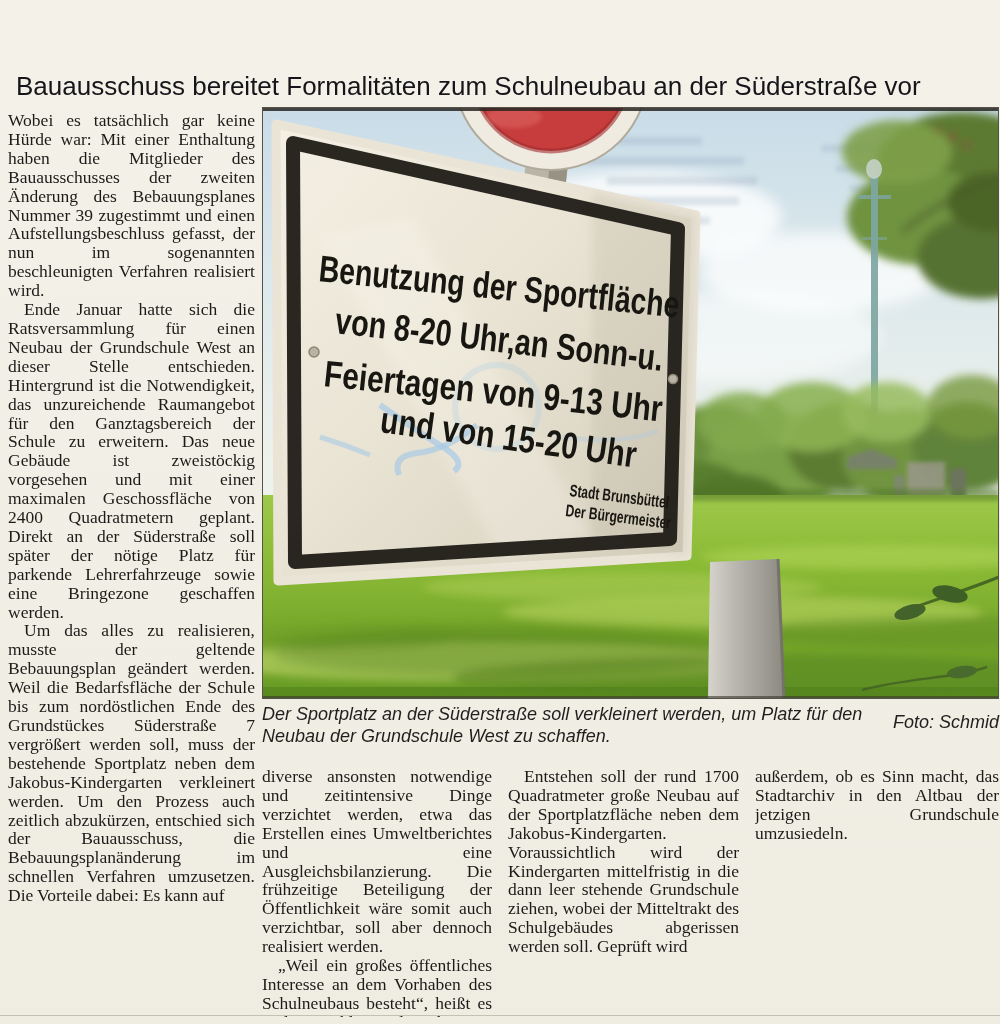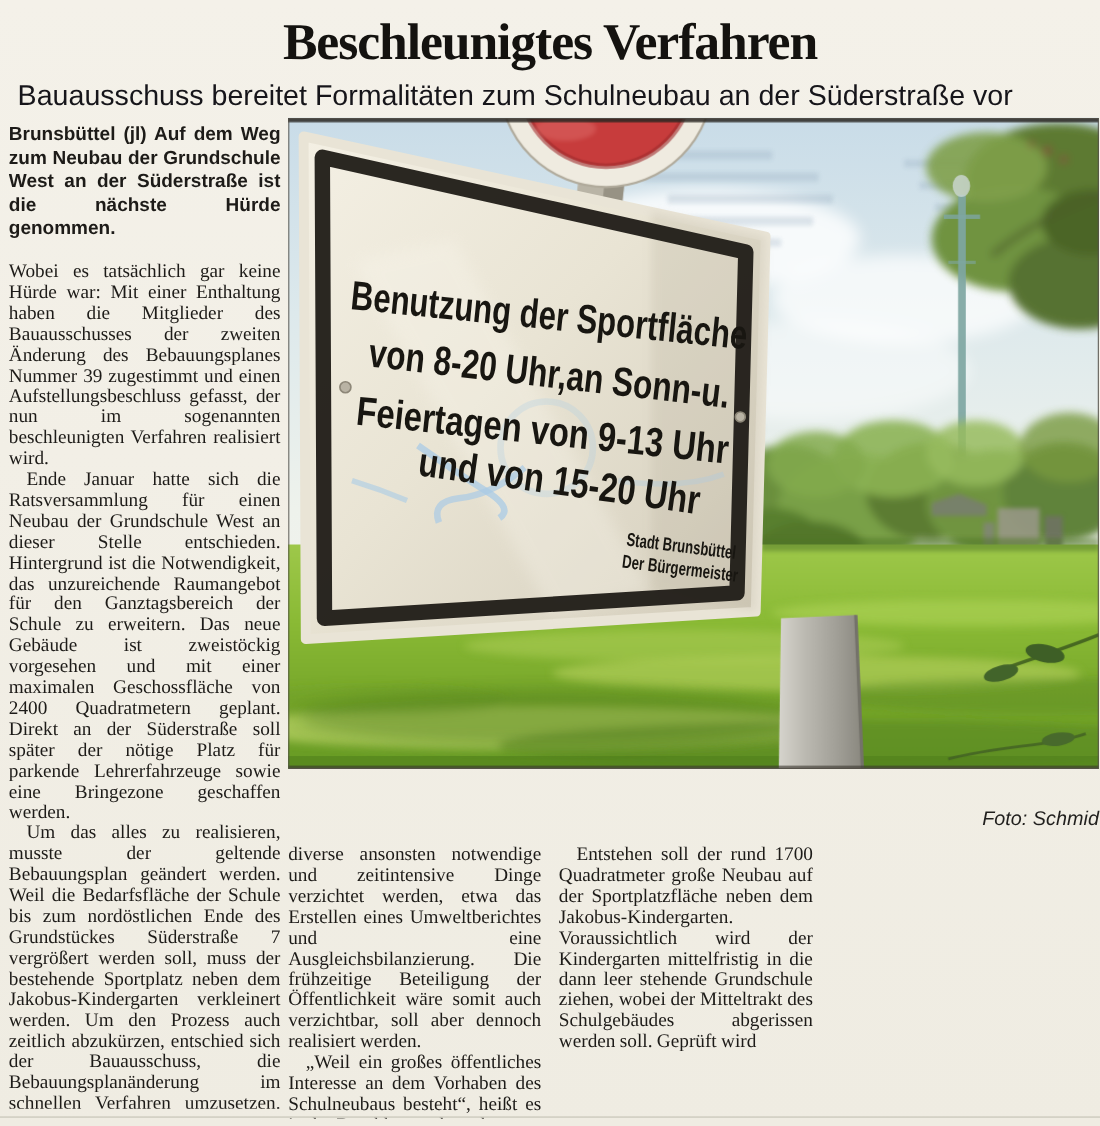--- a/index.html
+++ b/index.html
@@ -51,37 +51,35 @@
     position:absolute;left:262px;top:107px;width:737px;height:592px;
     background:#dfe7e6;
   }
   .photo svg{display:block;}
   .caption{
     position:absolute;left:262px;top:704px;width:737px;
     font-family:"Liberation Sans", sans-serif;
     font-style:italic;font-size:18px;line-height:21.6px;
     color:#201f1d;
   }
-  .caption .credit{float:right;clear:right;margin-top:30px;}
+  .caption .credit{float:right;clear:right;margin-top:8px;}
   .bottom-rule{
     position:absolute;left:0;top:1015px;width:1000px;height:1px;
     background:#bcb8ab;opacity:.85;
   }
   .sign-text{font-family:"Liberation Sans", sans-serif;font-weight:bold;fill:#181611;}
 </style>
 </head>
 <body>
 
 <div class="page">
 
-  <div class="headline">Beschleunigtes Verfahren</div>
   <div class="subheadline">Bauausschuss bereitet Formalitäten zum Schulneubau an der Süderstraße vor</div>
 
   <div class="col col1">
-    <p class="lead">Brunsbüttel (jl) Auf dem Weg zum Neubau der Grundschule West an der Süderstraße ist die nächste Hürde genommen.</p>
     <p>Wobei es tatsächlich gar keine Hürde war: Mit einer Enthaltung haben die Mitglieder des Bauausschusses der zweiten Änderung des Bebauungsplanes Nummer 39 zugestimmt und einen Aufstellungsbeschluss gefasst, der nun im sogenannten beschleunigten Verfahren realisiert wird.</p>
     <p class="ind">Ende Januar hatte sich die Ratsversammlung für einen Neubau der Grundschule West an dieser Stelle entschieden. Hintergrund ist die Notwendigkeit, das unzureichende Raumangebot für den Ganztagsbereich der Schule zu erweitern. Das neue Gebäude ist zweistöckig vorgesehen und mit einer maximalen Geschossfläche von 2400 Quadratmetern geplant. Direkt an der Süderstraße soll später der nötige Platz für parkende Lehrerfahrzeuge sowie eine Bringezone geschaffen werden.</p>
     <p class="ind">Um das alles zu realisieren, musste der geltende Bebauungsplan geändert werden. Weil die Bedarfsfläche der Schule bis zum nordöstlichen Ende des Grundstückes Süderstraße 7 vergrößert werden soll, muss der bestehende Sportplatz neben dem Jakobus-Kindergarten verkleinert werden. Um den Prozess auch zeitlich abzukürzen, entschied sich der Bauausschuss, die Bebauungsplanänderung im schnellen Verfahren umzusetzen. Die Vorteile dabei: Es kann auf</p>
   </div>
 
   <div class="photo">
     <svg width="737" height="592" viewBox="0 0 737 592" preserveAspectRatio="none" xmlns="http://www.w3.org/2000/svg">
       <defs>
         <linearGradient id="skyG" x1="0" y1="0" x2="0" y2="1">
           <stop offset="0" stop-color="#c9dce8"></stop>
@@ -247,26 +245,28 @@
       </g>
 
       <rect x="0" y="0" width="737" height="4" fill="#2a2722" opacity="0.85"></rect>
       <rect x="0" y="589" width="737" height="3" fill="#3a372f" opacity="0.6"></rect>
       <rect x="0.5" y="0.5" width="736" height="591" fill="none" stroke="#55524a" stroke-width="1"></rect>
     </svg>
   </div>
 
   <div class="caption">
     <span class="credit">Foto: Schmid</span>
+    <span>Der Sportplatz an der Süderstraße soll verkleinert werden, um Platz für den Neubau der Grundschule West zu schaffen.</span>
   </div>
 
   <div class="col colB col2">
     <p>diverse ansonsten notwendige und zeitintensive Dinge verzichtet werden, etwa das Erstellen eines Umweltberichtes und eine Ausgleichsbilanzierung. Die frühzeitige Beteiligung der Öffentlichkeit wäre somit auch verzichtbar, soll aber dennoch realisiert werden.</p>
     <p class="ind">„Weil ein großes öffentliches Interesse an dem Vorhaben des Schulneubaus besteht“, heißt es in der Beschlussvorlage der</p>
   </div>
   <div class="col colB col3">
     <p class="ind">Entstehen soll der rund 1700 Quadratmeter große Neubau auf der Sportplatzfläche neben dem Jakobus-Kindergarten. Voraussichtlich wird der Kindergarten mittelfristig in die dann leer stehende Grundschule ziehen, wobei der Mitteltrakt des Schulgebäudes abgerissen werden soll. Geprüft wird</p>
   </div>
   <div class="col colB col4">
+    <p>außerdem, ob es Sinn macht, das Stadtarchiv in den Altbau der jetzigen Grundschule umzusiedeln.</p>
   </div>
 
   <div class="bottom-rule"></div>
 </div>
 
 </body></html>

